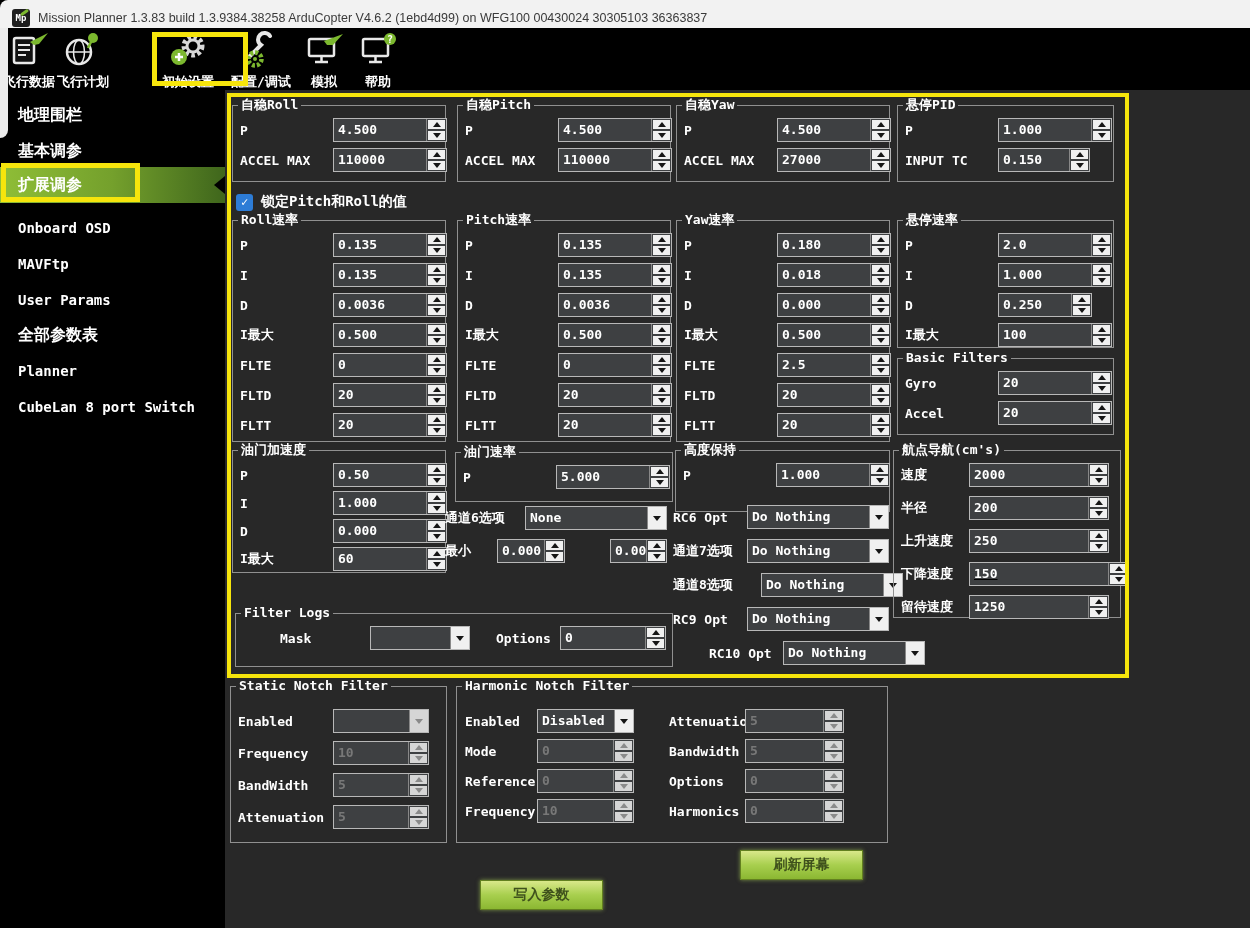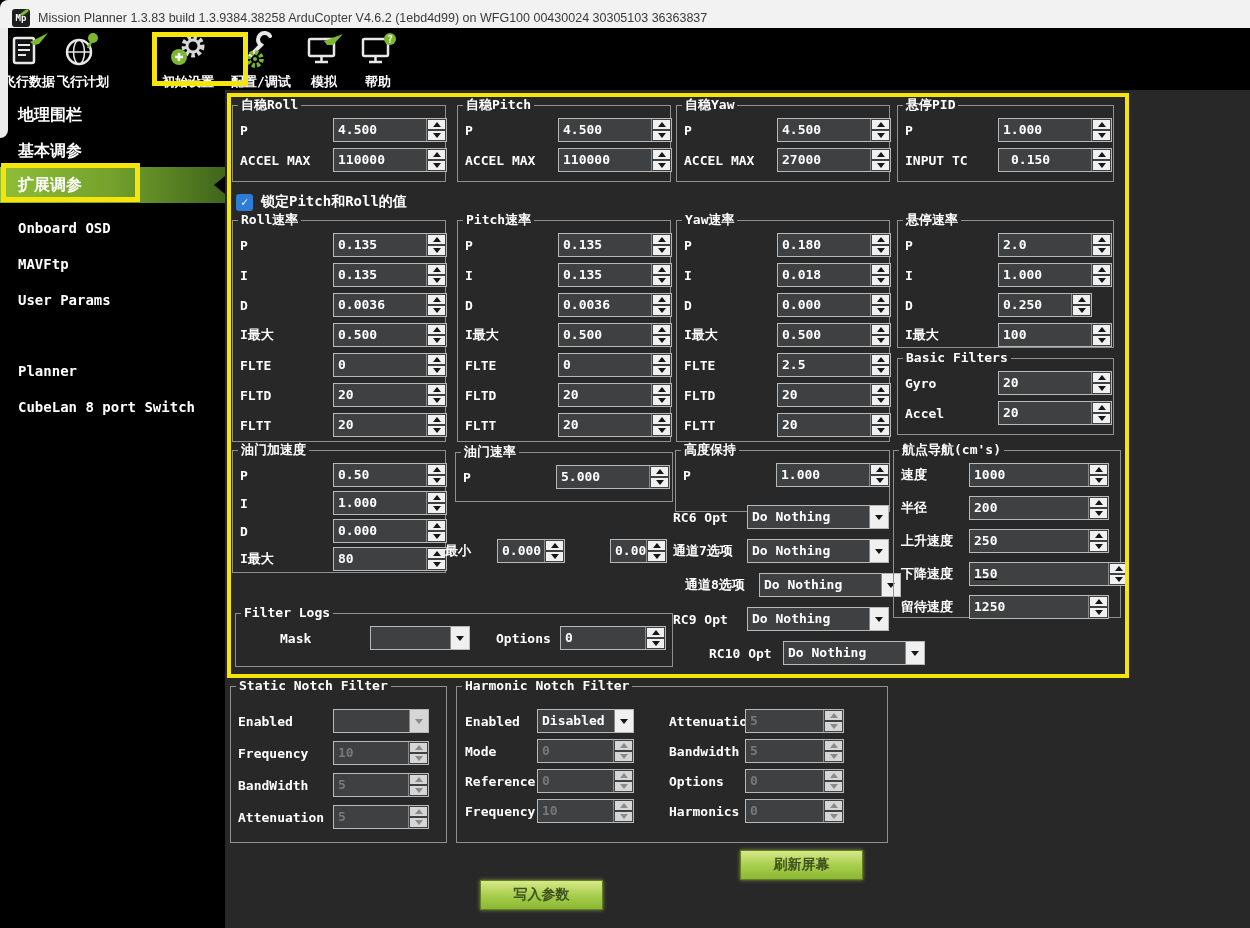--- a/index.html
+++ b/index.html
@@ -156,20 +156,23 @@
     </div>
     <div class="sb-item en" style="top: 120px;">
       <span>Onboard OSD</span>
     </div>
     <div class="sb-item en" style="top: 156px;">
       <span>MAVFtp</span>
     </div>
     <div class="sb-item en" style="top: 192px;">
       <span>User Params</span>
     </div>
+    <div class="sb-item" style="top: 227px;">
+      <span>全部参数表</span>
+    </div>
     <div class="sb-item en" style="top: 263px;">
       <span>Planner</span>
     </div>
     <div class="sb-item en" style="top: 299px;">
       <span>CubeLan 8 port Switch</span>
     </div>
   </div>
 
 <div class="main">
 
@@ -284,21 +287,21 @@
                 <span class="tri up"></span>
               </span>
               <span class="sbtn">
                 <span class="tri down"></span>
               </span>
             </span>
           </div>
         </div>
         <div class="prow">
           <span class="plabel" style="width: 93px;">INPUT TC</span>
-          <div class="spin" style="width: 114px; padding-left: 8px;">
+          <div class="spin" style="width: 92px;">
             <span class="spin-val">0.150</span>
             <span class="spin-btns">
               <span class="sbtn">
                 <span class="tri up"></span>
               </span>
               <span class="sbtn">
                 <span class="tri down"></span>
               </span>
             </span>
           </div>
@@ -756,21 +759,21 @@
               </span>
               <span class="sbtn">
                 <span class="tri down"></span>
               </span>
             </span>
           </div>
         </div>
         <div class="prow">
           <span class="plabel" style="width: 93px;">I最大</span>
           <div class="spin" style="width: 114px;">
-            <span class="spin-val">80</span>
+            <span class="spin-val">60</span>
             <span class="spin-btns">
               <span class="sbtn">
                 <span class="tri up"></span>
               </span>
               <span class="sbtn">
                 <span class="tri down"></span>
               </span>
             </span>
           </div>
         </div>
@@ -789,20 +792,31 @@
               </span>
               <span class="sbtn">
                 <span class="tri down"></span>
               </span>
             </span>
           </div>
         </div>
       </div>
   </div>
 
+  <div class="free-row" id="ch6-row" style="left:220px;top:416px;">
+    <span class="plabel" style="width:80px;">通道6选项</span>
+    <span id="ch6-dd">
+        <div class="dd" style="width: 142px;">
+          <span class="dd-val">None</span>
+          <span class="dd-btn">
+            <span class="tri down"></span>
+          </span>
+        </div>
+      </span>
+  </div>
   <div class="free-row" id="min-row" style="left:220px;top:449px;">
     <span class="plabel" style="width:32px;margin-right:20px;">最小</span>
     <span id="ch6-min">
         <div class="spin" style="width: 68px;">
           <span class="spin-val">0.000</span>
           <span class="spin-btns">
             <span class="sbtn">
               <span class="tri up"></span>
             </span>
             <span class="sbtn">
@@ -859,21 +873,21 @@
       </div>
       <div class="free-row" style="position: absolute; left: 0px; top: 34px;">
         <span class="plabel" style="width: 74px;">通道7选项</span>
         <div class="dd" style="width: 142px;">
           <span class="dd-val">Do Nothing</span>
           <span class="dd-btn">
             <span class="tri down"></span>
           </span>
         </div>
       </div>
-      <div class="free-row" style="position: absolute; left: 12px; top: 68px;">
+      <div class="free-row" style="position: absolute; left: 0px; top: 68px; gap: 14px;">
         <span class="plabel" style="width: 74px;">通道8选项</span>
         <div class="dd" style="width: 142px;">
           <span class="dd-val">Do Nothing</span>
           <span class="dd-btn">
             <span class="tri down"></span>
           </span>
         </div>
       </div>
       <div class="free-row" style="position: absolute; left: 0px; top: 102px;">
         <span class="plabel" style="width: 74px;">RC9 Opt</span>
@@ -894,21 +908,21 @@
         </div>
       </div>
     </div>
 
   <div class="group" id="g-wpnav" style="left:668px;top:360px;width:228px;height:168px;">
     <span class="gtitle">航点导航(cm's)</span>
     <div class="grows wp">
         <div class="prow">
           <span class="plabel" style="width: 68px;">速度</span>
           <div class="spin" style="width: 140px;">
-            <span class="spin-val">1000</span>
+            <span class="spin-val">2000</span>
             <span class="spin-btns">
               <span class="sbtn">
                 <span class="tri up"></span>
               </span>
               <span class="sbtn">
                 <span class="tri down"></span>
               </span>
             </span>
           </div>
         </div>

